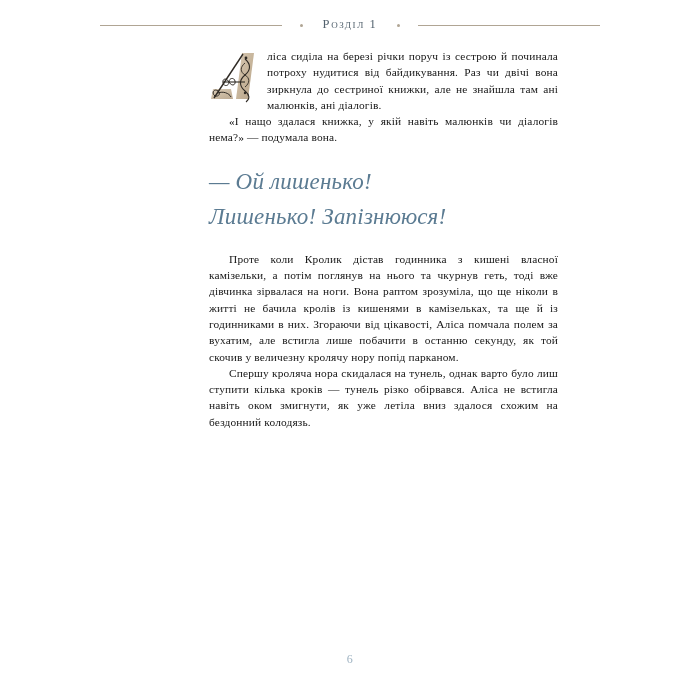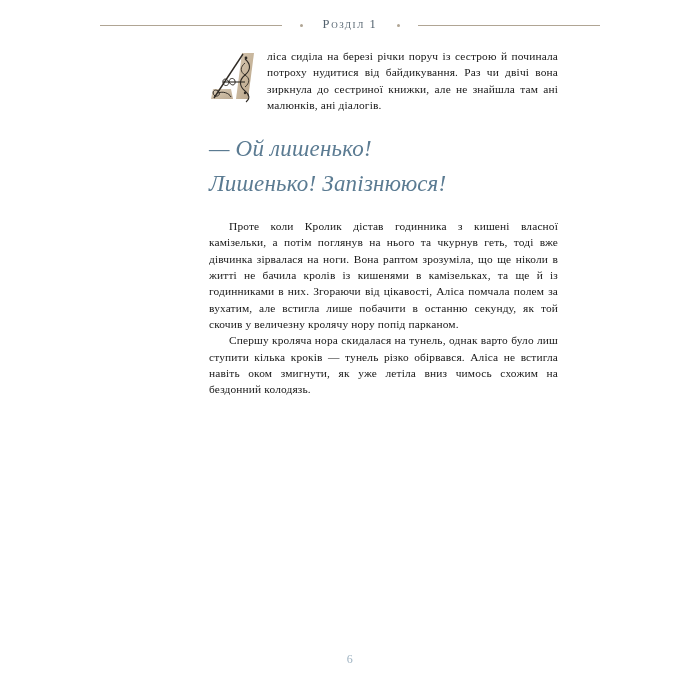--- a/index.html
+++ b/index.html
@@ -159,23 +159,24 @@
         <path d="M36,14 c-5,4 -5,9 0,12 c5,3 5,8 0,12" stroke="#2f2a24" stroke-width="0.9" fill="none"></path>
         <circle cx="37" cy="9" r="1.4" fill="#2f2a24"></circle>
         <circle cx="36" cy="44" r="1.2" fill="#2f2a24"></circle>
 
         <path d="M6,47 c-4,-3 -1,-8 3,-5 c3,2 1,6 -3,5 z" stroke="#2f2a24" stroke-width="1" fill="none"></path>
         <path d="M9,44 c5,-2 11,0 13,4" stroke="#2f2a24" stroke-width="1" fill="none"></path>
       </svg>
     </span>
 
     <p class="body first">ліса сиділа на березі річки поруч із сестрою й починала потроху нудитися від байдикування. Раз чи двічі вона зиркнула до сестриної книжки, але не знайшла там ані малюнків, ані діалогів.</p>
+    <p class="body">«І нащо здалася книжка, у якій навіть малюнків чи діалогів нема?» — подумала вона.</p>
 
     <div class="display-quote">— Ой лишенько!
 Лишенько! Запізнююся!</div>
 
     <p class="body">Проте коли Кролик дістав годинника з кишені власної камізельки, а потім поглянув на нього та чкурнув геть, тоді вже дівчинка зірвалася на ноги. Вона раптом зрозуміла, що ще ніколи в житті не бачила кролів із кишенями в камізельках, та ще й із годинниками в них. Згораючи від цікавості, Аліса помчала полем за вухатим, але встигла лише побачити в останню секунду, як той скочив у величезну кролячу нору попід парканом.</p>
-    <p class="body">Спершу кроляча нора скидалася на тунель, однак варто було лиш ступити кілька кроків — тунель різко обірвався. Аліса не встигла навіть оком змигнути, як уже летіла вниз чимось схожим на бездонний колодязь.</p>
+    <p class="body">Спершу кроляча нора скидалася на тунель, однак варто було лиш ступити кілька кроків — тунель різко обірвався. Аліса не встигла навіть оком змигнути, як уже летіла вниз здалося схожим на бездонний колодязь.</p>
   </div>
 
   <div class="folio">6</div>
 
 </div>
 
 </body></html>

